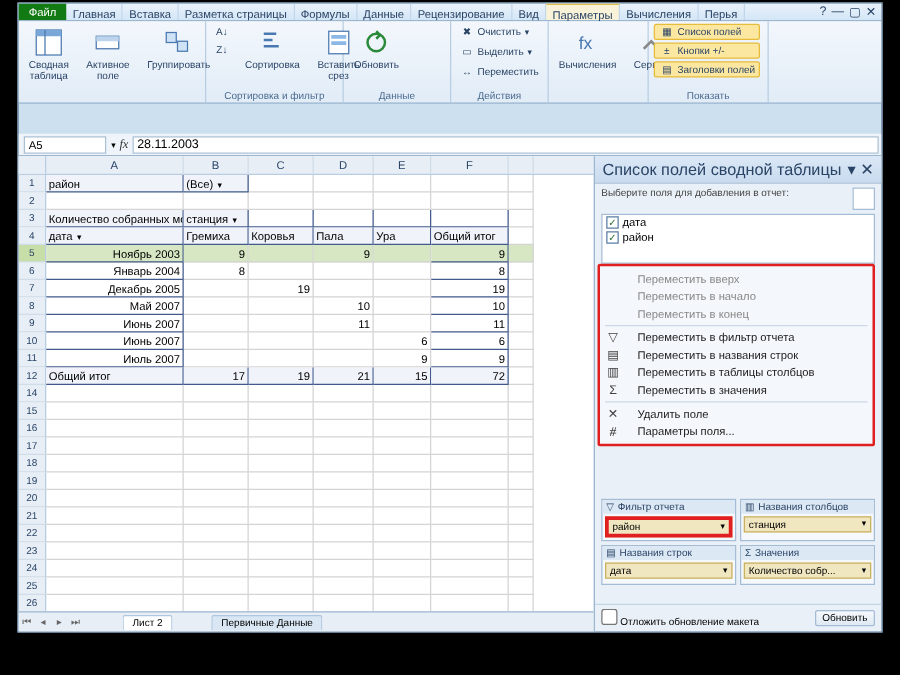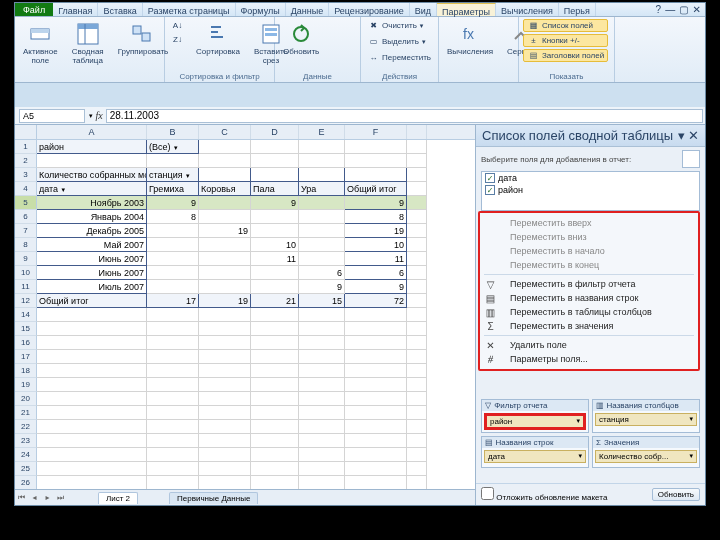--- a/index.html
+++ b/index.html
@@ -56,21 +56,21 @@
 
   
   .sheetbar { height:16px; background:#e7eef6; border-top:1px solid #9db6cf; display:flex; font-size:8px; align-items:center;}
   .navb { width:13px; text-align:center; color:#666; cursor:pointer;}
   .sheettab { padding:1px 7px; background:#fff; border:1px solid #b0c6de; border-bottom:none; border-radius:2px 2px 0 0; cursor:pointer;margin-left:31px;}
   .sheettab.inactive { background:#d9e6f3; }
 
   
   .pane { width:230px; background:#eaf0f7; border-left:1px solid #9db6cf; display:flex; flex-direction:column; font-size:9px; position:relative;}
   .pane-title { background:linear-gradient(#dbe8f6,#c8dbef); padding:3px 6px; font-size:13px; color:#2a4466; border-bottom:1px solid #aac0d6; display:flex; justify-content:space-between;}
-  .pane-sub { padding:3px 5px; font-size:8px; color:#444; display:flex; justify-content:space-between; align-items:center;}
+  .pane-sub { padding:3px 5px; font-size:8px; color:#444; display:flex; justify-content:space-between; align-items:flex-start;}
   .layout-ic { width:18px; height:18px; border:1px solid #a4bcd6; background:#fff; cursor:pointer;}
   .fieldbox { margin:0 5px; border:1px solid #a4bcd6; background:#fff; height:40px; overflow:auto;}
   .fielditem { display:flex; align-items:center; gap:3px; padding:1px 3px; font-size:9px;}
   .checkbox { width:10px; height:10px; border:1px solid #5a7ea5; display:flex; align-items:center; justify-content:center; font-size:8px; color:#2a6b2a; background:#fff;}
 
   .ctxmenu { position:absolute; left:2px; top:86px; width:222px; background:#f4f7fb; border:2px solid #e02020; border-radius:2px; font-size:9px; padding:3px 0;}
   .ctxitem { display:flex; align-items:center; gap:6px; padding:2px 8px 2px 30px; color:#888; position:relative; cursor:pointer;}
   .ctxitem.en { color:#222; }
   .ctxitem .cxi { position:absolute; left:4px; width:13px; text-align:center; font-size:10px; color:#444;}
   .ctxsep { height:1px; background:#cbd9e8; margin:2px 4px;}
@@ -111,37 +111,37 @@
       <span>✕</span>
     </div>
   </div>
 
   <div class="ribbon">
     <div class="rgrp" style="width:150px;">
       <div class="rgrp-body">
         <div class="bigbtn">
             <div class="icn">
               <svg width="22" height="22">
-                <rect x="2" y="6" width="18" height="10" fill="#fff" stroke="#4a78b0"></rect>
-                <rect x="2" y="6" width="18" height="4" fill="#bcd4ec"></rect>
-              </svg>
-            </div>
-            <div class="lbl">Активное
-поле</div>
-          </div>
-        <div class="bigbtn">
-            <div class="icn">
-              <svg width="22" height="22">
                 <rect x="1" y="1" width="20" height="20" fill="#fff" stroke="#4a78b0"></rect>
                 <rect x="1" y="1" width="20" height="5" fill="#7aa7d8"></rect>
                 <line x1="8" y1="1" x2="8" y2="21" stroke="#4a78b0"></line>
               </svg>
             </div>
             <div class="lbl">Сводная
 таблица</div>
+          </div>
+        <div class="bigbtn">
+            <div class="icn">
+              <svg width="22" height="22">
+                <rect x="2" y="6" width="18" height="10" fill="#fff" stroke="#4a78b0"></rect>
+                <rect x="2" y="6" width="18" height="4" fill="#bcd4ec"></rect>
+              </svg>
+            </div>
+            <div class="lbl">Активное
+поле</div>
           </div>
         <div class="bigbtn">
             <div class="icn">
               <svg width="22" height="22">
                 <rect x="2" y="3" width="8" height="8" fill="#cfe2f6" stroke="#4a78b0"></rect>
                 <rect x="11" y="10" width="8" height="8" fill="#cfe2f6" stroke="#4a78b0"></rect>
               </svg>
             </div>
             <div class="lbl">Группировать</div>
           </div>
@@ -566,21 +566,20 @@
             <span>дата</span>
           </div>
         <div class="fielditem">
             <span class="checkbox">✓</span>
             <span>район</span>
           </div>
       </div>
 
       <div class="ctxmenu">
         <div class="ctxitem">Переместить вверх</div>
-        <div class="ctxitem">Переместить вниз</div>
         <div class="ctxitem">Переместить в начало</div>
         <div class="ctxitem">Переместить в конец</div>
         <div class="ctxsep"></div>
         <div class="ctxitem en">
             <span class="cxi">▽</span>
             <span>Переместить в фильтр отчета</span>
           </div>
         <div class="ctxitem en">
             <span class="cxi">▤</span>
             <span>Переместить в названия строк</span>

